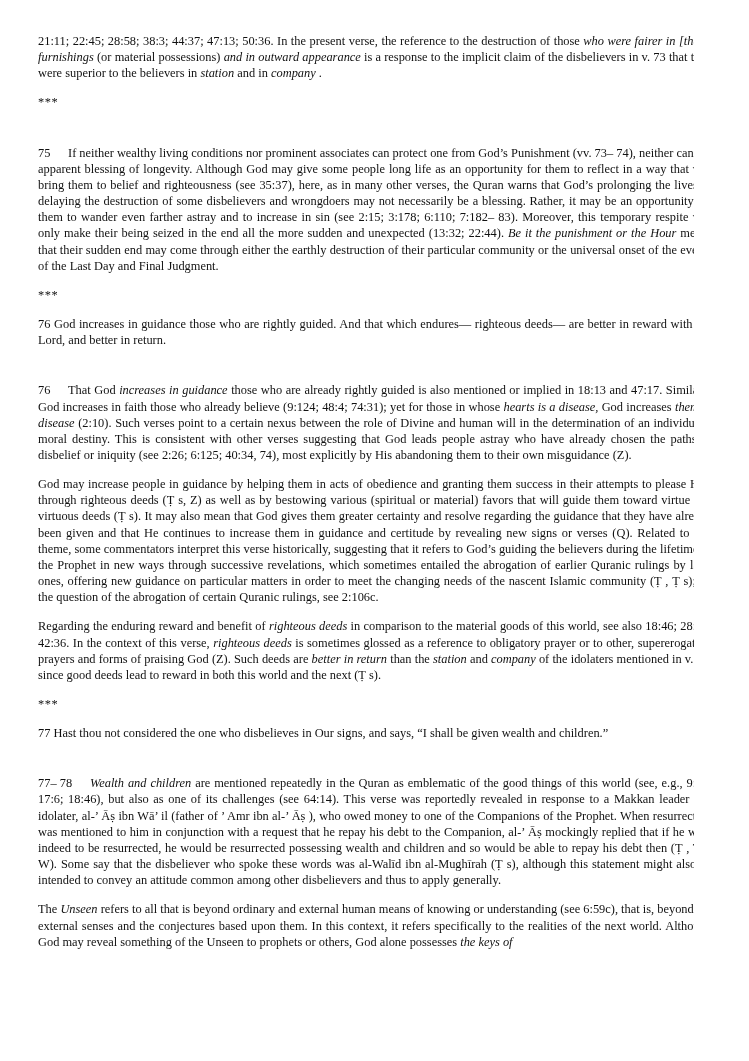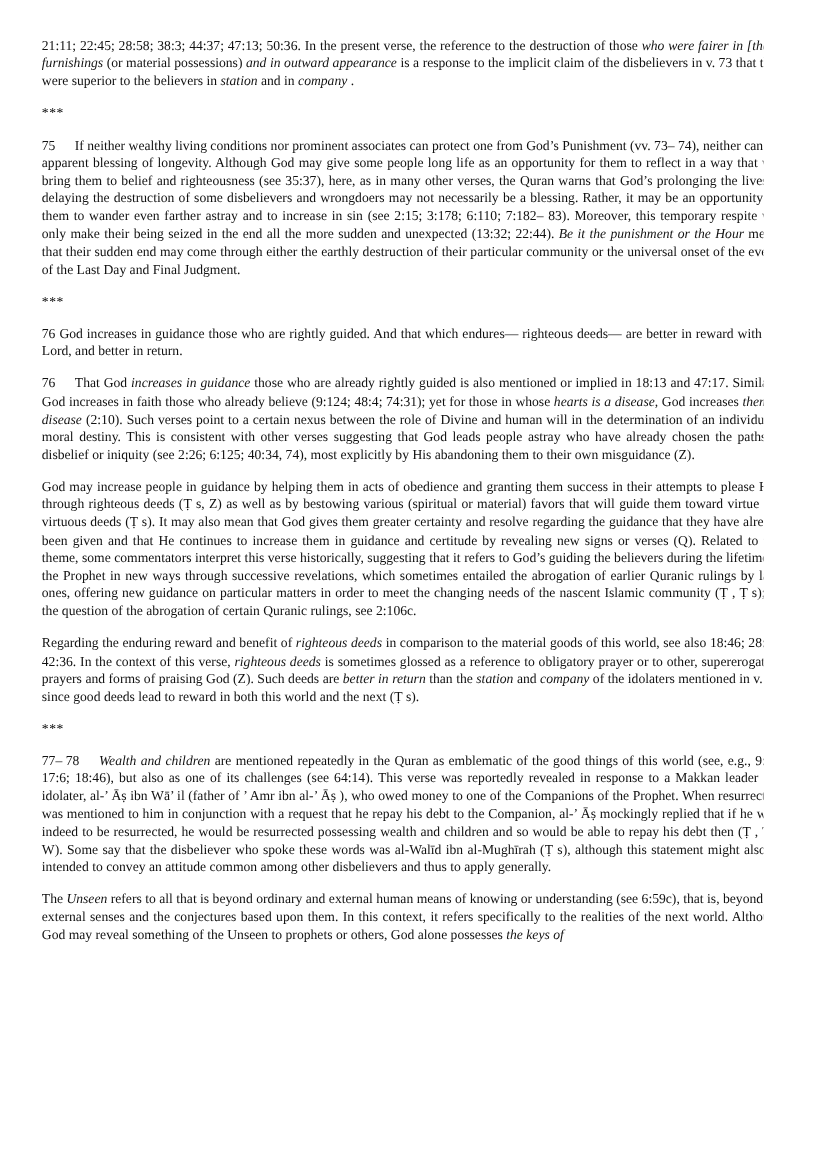--- a/index.html
+++ b/index.html
@@ -38,20 +38,21 @@
     margin-bottom: 0;
   }
   
   p.verse {
     text-align: justify;
   }
   
   p.commentary .vnum {
     display: inline-block;
     min-width: 30px;
+    margin-top: 21px;
   }
   .sep {
     margin: 0 0 13px 0;
     font-size: 12.4px;
     line-height: 16.15px;
     letter-spacing: 0.5px;
     color: #111111;
   }
   i, em {
     font-style: italic;
@@ -68,16 +69,17 @@
   <div class="content" id="content">
       <p class="block">21:11; 22:45; 28:58; 38:3; 44:37; 47:13; 50:36. In the present verse, the reference to the destruction of those <i>who were fairer in [their] furnishings</i> (or material possessions) <i>and in outward appearance</i> is a response to the implicit claim of the disbelievers in v. 73 that they were superior to the believers in <i>station</i> and in <i>company</i> .</p>
       <p class="block sep">***</p>
       <p class="block commentary"><span class="vnum">75</span>If neither wealthy living conditions nor prominent associates can protect one from God’s Punishment (vv. 73– 74), neither can the apparent blessing of longevity. Although God may give some people long life as an opportunity for them to reflect in a way that will bring them to belief and righteousness (see 35:37), here, as in many other verses, the Quran warns that God’s prolonging the lives or delaying the destruction of some disbelievers and wrongdoers may not necessarily be a blessing. Rather, it may be an opportunity for them to wander even farther astray and to increase in sin (see 2:15; 3:178; 6:110; 7:182– 83). Moreover, this temporary respite will only make their being seized in the end all the more sudden and unexpected (13:32; 22:44). <i>Be it the punishment or the Hour</i> means that their sudden end may come through either the earthly destruction of their particular community or the universal onset of the events of the Last Day and Final Judgment.</p>
       <p class="block sep">***</p>
       <p class="block verse">76 God increases in guidance those who are rightly guided. And that which endures— righteous deeds— are better in reward with thy Lord, and better in return.</p>
       <p class="block commentary"><span class="vnum">76</span>That God <i>increases in guidance</i> those who are already rightly guided is also mentioned or implied in 18:13 and 47:17. Similarly God increases in faith those who already believe (9:124; 48:4; 74:31); yet for those in whose <i>hearts is a disease,</i> God increases <i>them in disease</i> (2:10). Such verses point to a certain nexus between the role of Divine and human will in the determination of an individual’s moral destiny. This is consistent with other verses suggesting that God leads people astray who have already chosen the paths of disbelief or iniquity (see 2:26; 6:125; 40:34, 74), most explicitly by His abandoning them to their own misguidance (Z).</p>
       <p class="block">God may increase people in guidance by helping them in acts of obedience and granting them success in their attempts to please Him through righteous deeds (Ṭ s, Z) as well as by bestowing various (spiritual or material) favors that will guide them toward virtue and virtuous deeds (Ṭ s). It may also mean that God gives them greater certainty and resolve regarding the guidance that they have already been given and that He continues to increase them in guidance and certitude by revealing new signs or verses (Q). Related to this theme, some commentators interpret this verse historically, suggesting that it refers to God’s guiding the believers during the lifetime of the Prophet in new ways through successive revelations, which sometimes entailed the abrogation of earlier Quranic rulings by later ones, offering new guidance on particular matters in order to meet the changing needs of the nascent Islamic community (Ṭ , Ṭ s); on the question of the abrogation of certain Quranic rulings, see 2:106c.</p>
       <p class="block">Regarding the enduring reward and benefit of <i>righteous deeds</i> in comparison to the material goods of this world, see also 18:46; 28:60; 42:36. In the context of this verse, <i>righteous deeds</i> is sometimes glossed as a reference to obligatory prayer or to other, supererogatory prayers and forms of praising God (Z). Such deeds are <i>better in return</i> than the <i>station</i> and <i>company</i> of the idolaters mentioned in v. 73, since good deeds lead to reward in both this world and the next (Ṭ s).</p>
       <p class="block sep">***</p>
+      <p class="block verse">77 Hast thou not considered the one who disbelieves in Our signs, and says, “I shall be given wealth and children.”</p>
       <p class="block commentary"><span class="vnum" style="min-width:52px">77– 78</span><i>Wealth and children</i> are mentioned repeatedly in the Quran as emblematic of the good things of this world (see, e.g., 9:69; 17:6; 18:46), but also as one of its challenges (see 64:14). This verse was reportedly revealed in response to a Makkan leader and idolater, al-’ Āṣ ibn Wā’ il (father of ’ Amr ibn al-’ Āṣ ), who owed money to one of the Companions of the Prophet. When resurrection was mentioned to him in conjunction with a request that he repay his debt to the Companion, al-’ Āṣ mockingly replied that if he were indeed to be resurrected, he would be resurrected possessing wealth and children and so would be able to repay his debt then (Ṭ , Ṭ s, W). Some say that the disbeliever who spoke these words was al-Walīd ibn al-Mughīrah (Ṭ s), although this statement might also be intended to convey an attitude common among other disbelievers and thus to apply generally.</p>
       <p class="block tail">The <i>Unseen</i> refers to all that is beyond ordinary and external human means of knowing or understanding (see 6:59c), that is, beyond the external senses and the conjectures based upon them. In this context, it refers specifically to the realities of the next world. Although God may reveal something of the Unseen to prophets or others, God alone possesses <i>the keys of</i></p>
     </div>
 </div>
 
 </body></html>

